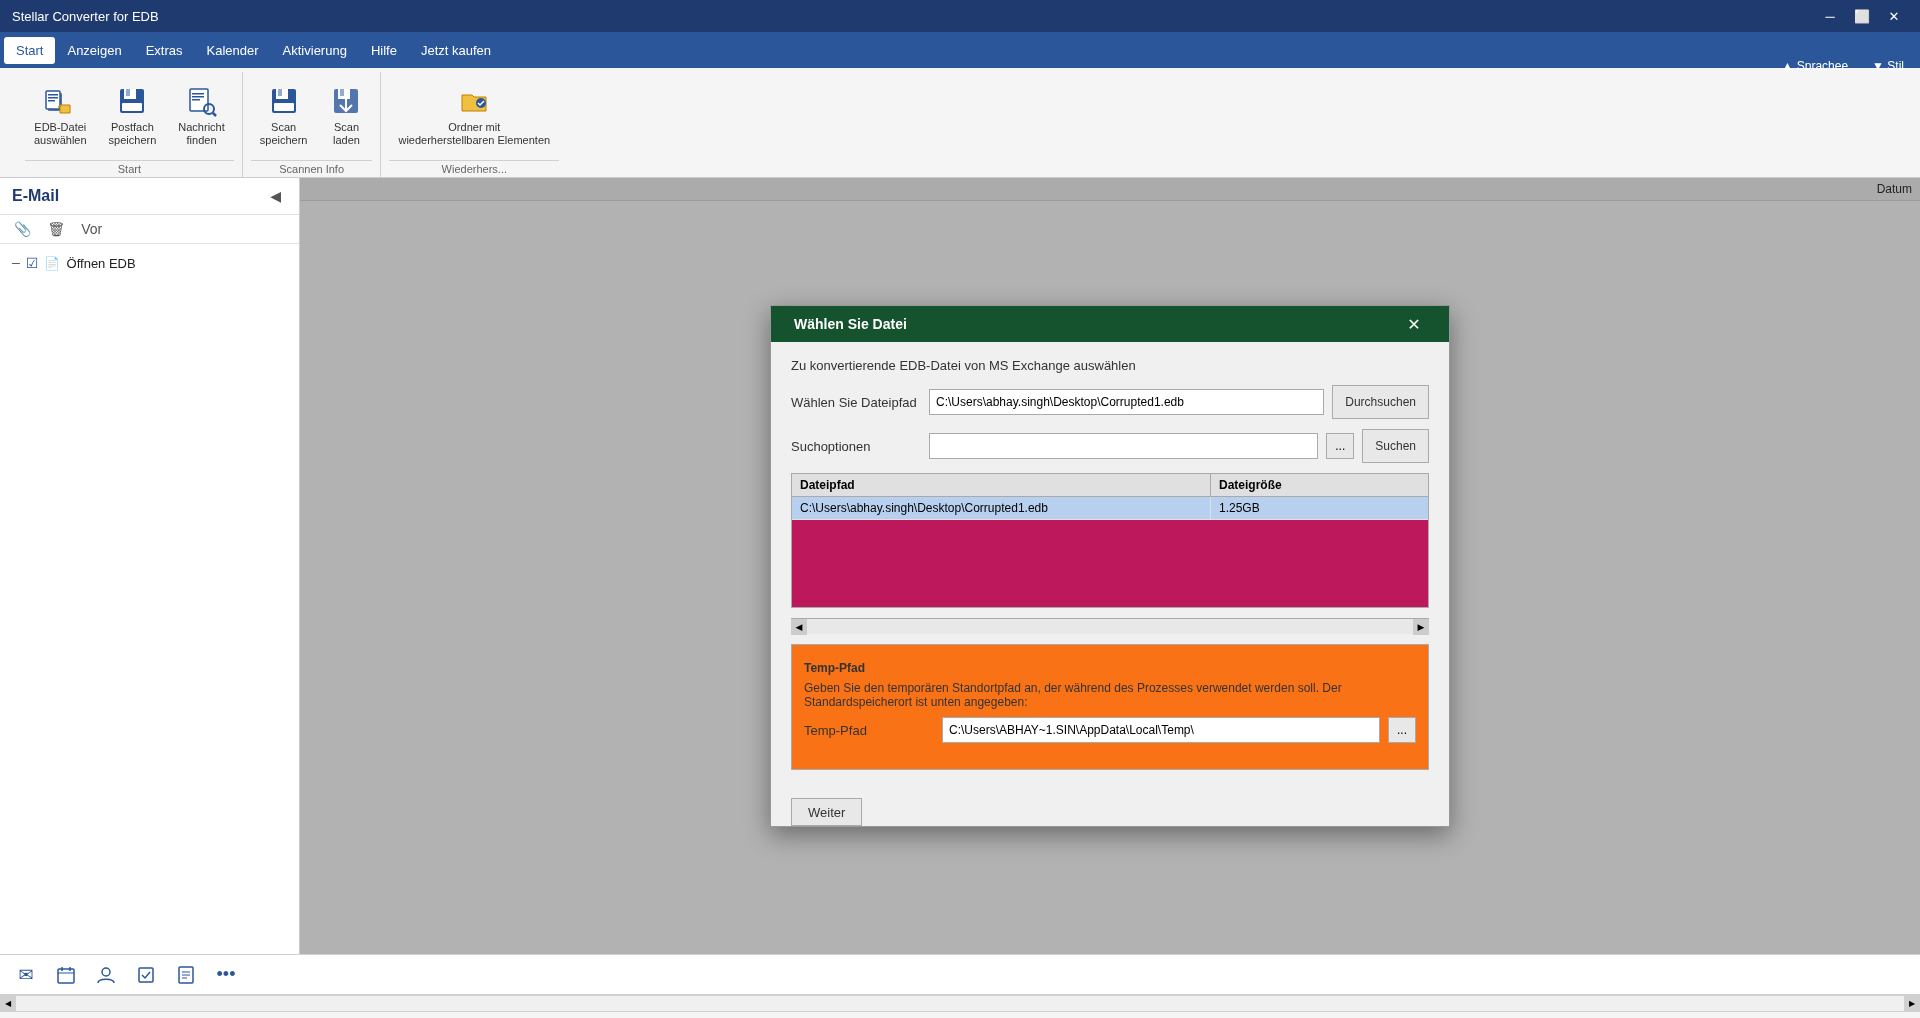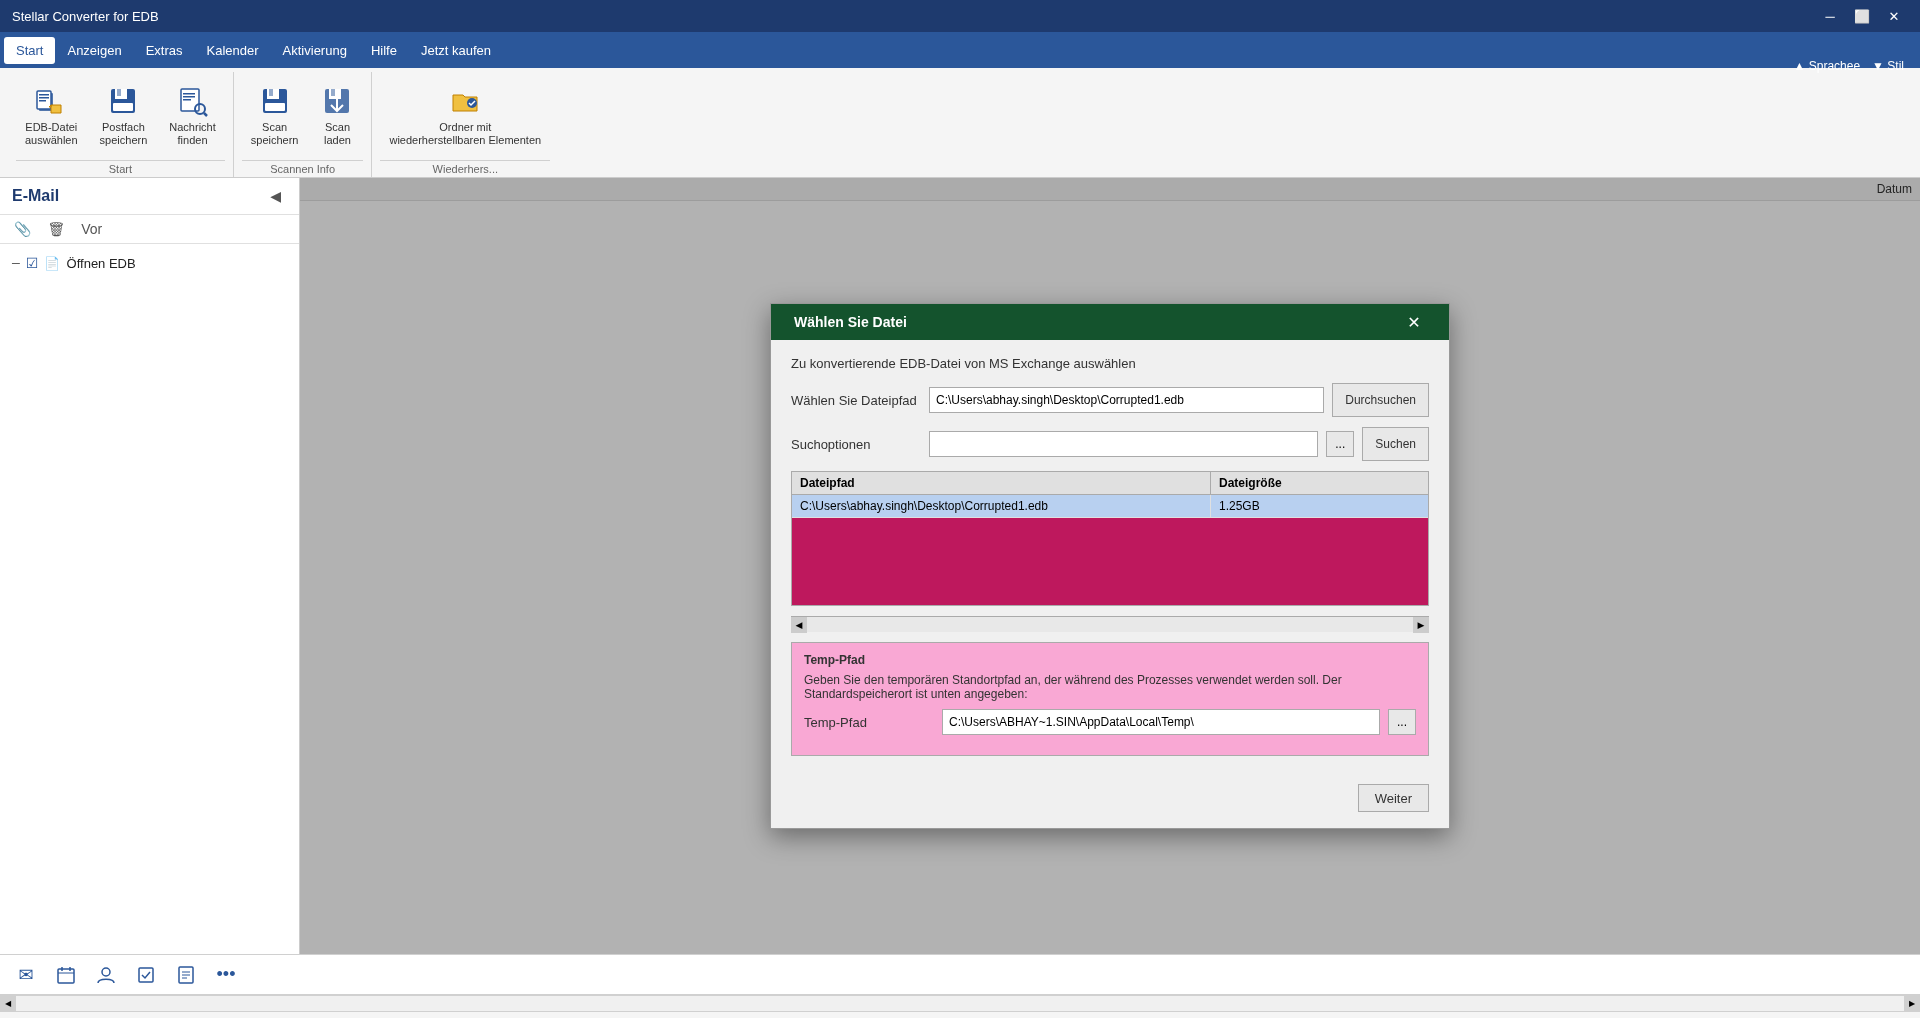--- a/index.html
+++ b/index.html
@@ -43,33 +43,33 @@
       border-radius: 3px;
     }
     .menu-item:hover, .menu-item.active { background: #1e4080; }
     .menu-item.active { background: white; color: #2b579a; }
 
     .menu-right {
       margin-left: auto;
       display: flex;
       color: white;
       font-size: 12px;
-      gap: 12px;
+      gap: 24px;
       padding-right: 12px;
       margin-top: 31px;
     }
 
     
     .ribbon {
       height: 110px;
       background: #f5f5f5;
       border-bottom: 1px solid #cccccc;
       display: flex;
       align-items: stretch;
-      padding: 4px 4px 0 8px;
+      padding: 4px 4px 0 17px;
     }
     .ribbon-group {
       display: flex;
       flex-direction: column;
       align-items: center;
       border-right: 1px solid #d0d0d0;
       padding: 4px 8px 0 8px;
     }
     .ribbon-group:last-child { border-right: none; }
     .ribbon-buttons {
@@ -366,40 +366,40 @@
       border: none;
       cursor: pointer;
       font-size: 9px;
       display: flex; align-items: center; justify-content: center;
     }
     .h-scroll-track { flex: 1; height: 100%; background: #e8e8e8; }
 
     
     .temp-section {
       border: 1px solid #aaa;
-      padding: 10px 12px;
+      padding: 16px 12px;
       margin-bottom: 12px;
-      background: #f9a8d4;
+      background: #f97316;
     }
     .temp-section-title {
       font-size: 12px;
       font-weight: 600;
       color: #333;
       margin-bottom: 6px;
     }
     .temp-section-desc {
       font-size: 12px;
       color: #333;
       margin-bottom: 8px;
     }
 
     .modal-footer {
       display: flex;
-      justify-content: flex-end;
-      padding: 0 20px 16px 20px;
+      justify-content: flex-start;
+      padding: 0 20px 0 20px;
       gap: 8px;
     }
     .footer-btn {
       height: 28px;
       padding: 0 16px;
       border: 1px solid #aaa;
       background: #e8e8e8;
       cursor: pointer;
       font-size: 13px;
       color: #333;

